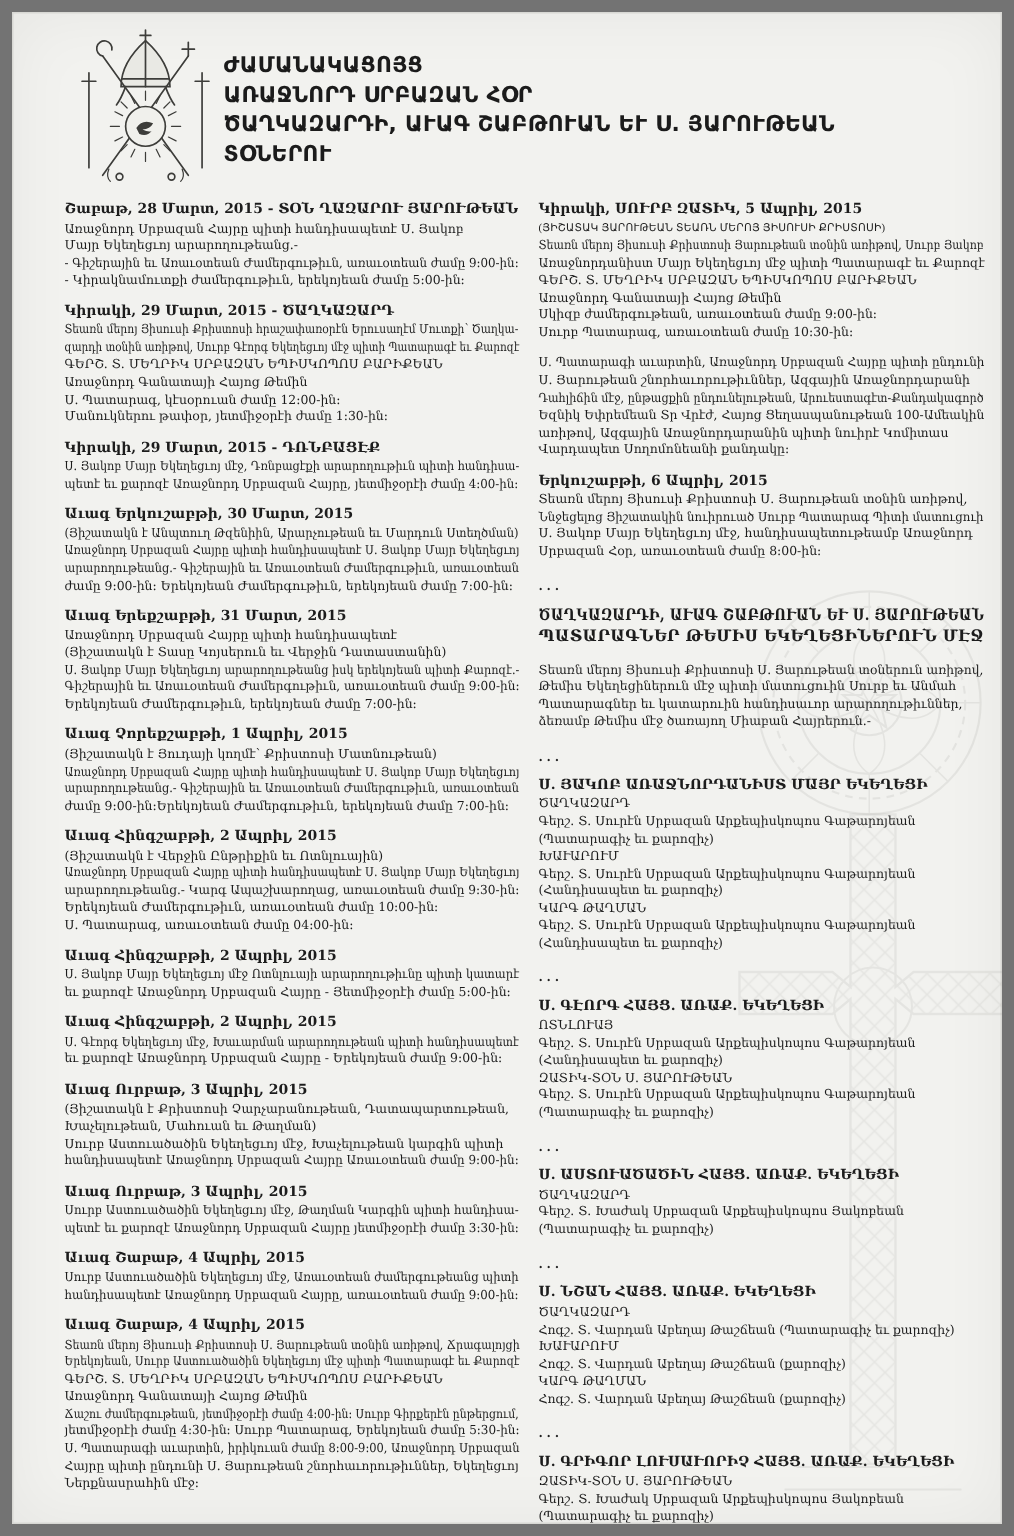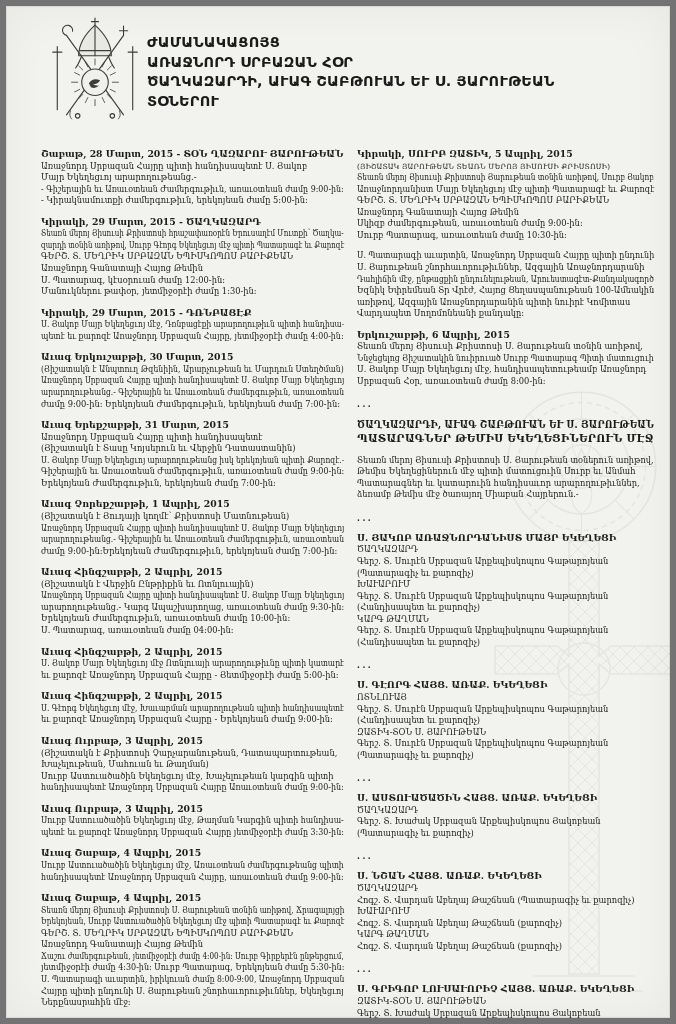--- a/index.html
+++ b/index.html
@@ -4,21 +4,21 @@
 <style>
   html,body{margin:0;padding:0;}
   body{
     width:676px;height:1024px;position:relative;
     background:#dddddb;
     font-family:"DejaVu Sans",sans-serif;
   }
   .page{
     position:absolute;inset:0;box-sizing:border-box;
     background:#f2f2ef;
-    border:6px solid #737373;
+    border:8px solid #737373;
     box-shadow:inset 0 0 0 1px #d8d8d4, inset 0 0 45px rgba(0,0,0,0.05);
     overflow:hidden;
   }
   
   .emblem{position:absolute;left:42px;top:11px;width:94px;height:106px;}
   .title{
     position:absolute;left:141px;top:27px;width:510px;
     font-weight:bold;font-size:14.5px;line-height:19.5px;
     color:#1b1b1b;letter-spacing:0.2px;
     font-family:"DejaVu Sans","Liberation Sans",sans-serif;
@@ -28,29 +28,29 @@
   .wm-cross{position:absolute;right:-28px;top:515px;width:225px;height:495px;opacity:0.13;}
   
   .col{
     position:absolute;top:126px;color:#1c1c1c;
     font-family:"DejaVu Serif","DejaVu Sans",serif;
     font-size:8.3px;line-height:11.55px;
   }
   .col-left{left:35px;width:303px;}
   .col-right{left:351px;width:297px;}
   .section{margin-top:9px;}
-  .section:first-child{margin-top:16px;}
+  .section:first-child{margin-top:0;}
   .sec-h{
     font-weight:bold;font-size:9.3px;line-height:12.6px;
     white-space:nowrap;transform-origin:0 50%;
   }
   .sec-h.big{font-size:10.6px;line-height:13.6px;letter-spacing:0.2px;}
   .ln{white-space:nowrap;transform-origin:0 50%;}
   .ln.b{font-weight:normal;}
-  .ln.s{font-size:7.1px;letter-spacing:0.15px;}
+  .ln.s{font-size:7.1px;letter-spacing:0.15px;font-family:Liberation Serif, serif;}
   .sep{font-weight:bold;margin:12px 0 2px 0;letter-spacing:2.5px;line-height:10px;}
 </style>
 </head>
 <body>
 
 <div class="page">
 
   <svg class="emblem" viewBox="0 0 92 104" fill="none" stroke="#3d3d3a" stroke-width="1.1" stroke-linecap="round">
     <path d="M46 1v7M42.5 4.5h7"></path>
     <path d="M46 8 C56 17 62 27 62 38 L30 38 C30 27 36 17 46 8 Z" fill="#e9e9e4"></path>

